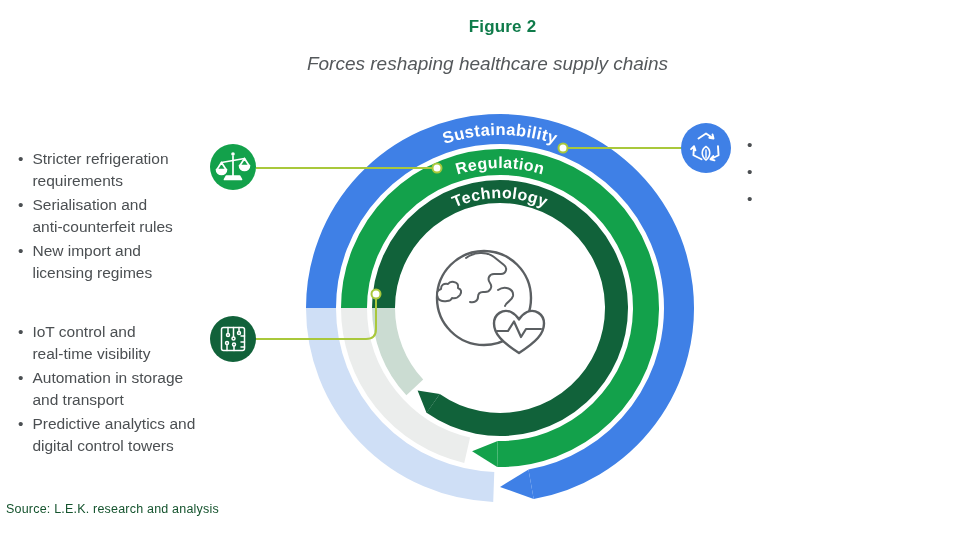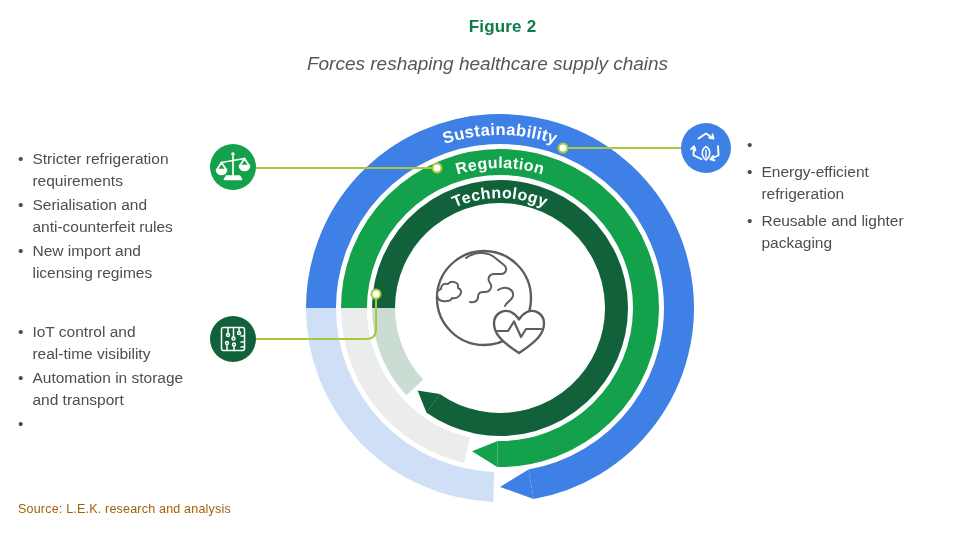--- a/index.html
+++ b/index.html
@@ -18,21 +18,21 @@
   .diagram-svg{position:absolute;left:0;top:0;}
   .panel{position:absolute;}
   .panel-regulation{left:18px;top:148px;width:232px;}
   .panel-technology{left:18px;top:321px;width:238px;}
   .panel-sustainability{left:747px;top:134px;width:218px;}
   .bullet-item{display:flex;gap:9px;font-size:15.5px;line-height:22px;color:#4b4f52;margin-bottom:2px;}
   .panel-sustainability .bullet-item{margin-bottom:5px;}
   .bullet{flex:0 0 auto;color:#4b4f52;}
   .bullet-text{white-space:pre-line;}
   .source-note{
-    position:absolute;left:18px;top:502px;font-size:12.5px;color:#a16207;letter-spacing:.2px;
+    position:absolute;left:6px;top:502px;font-size:12.5px;color:#14532d;letter-spacing:.2px;
   }
   .ring-label{fill:#ffffff;font-weight:bold;font-family:"Liberation Sans",sans-serif;letter-spacing:.4px;}
 </style>
 </head>
 <body>
 
 <div class="canvas">
 
   <div class="figure-label">Figure 2</div>
   <div class="figure-title">Forces reshaping healthcare supply chains</div>
@@ -165,34 +165,32 @@
         <span class="bullet-text">IoT control and
 real-time visibility</span>
       </div>
       <div class="bullet-item">
         <span class="bullet">•</span>
         <span class="bullet-text">Automation in storage
 and transport</span>
       </div>
       <div class="bullet-item">
         <span class="bullet">•</span>
+        <span class="bullet-text">Predictive analytics and
+digital control towers</span>
       </div>
     </div>
 
   <div class="panel panel-sustainability">
       <div class="bullet-item">
         <span class="bullet">•</span>
       </div>
       <div class="bullet-item">
         <span class="bullet">•</span>
-        <span class="bullet-text">Energy-efficient
-refrigeration</span>
       </div>
       <div class="bullet-item">
         <span class="bullet">•</span>
-        <span class="bullet-text">Reusable and lighter
-packaging</span>
       </div>
     </div>
 
   <div class="source-note">Source: L.E.K. research and analysis</div>
 
 </div>
 
 </body></html>

